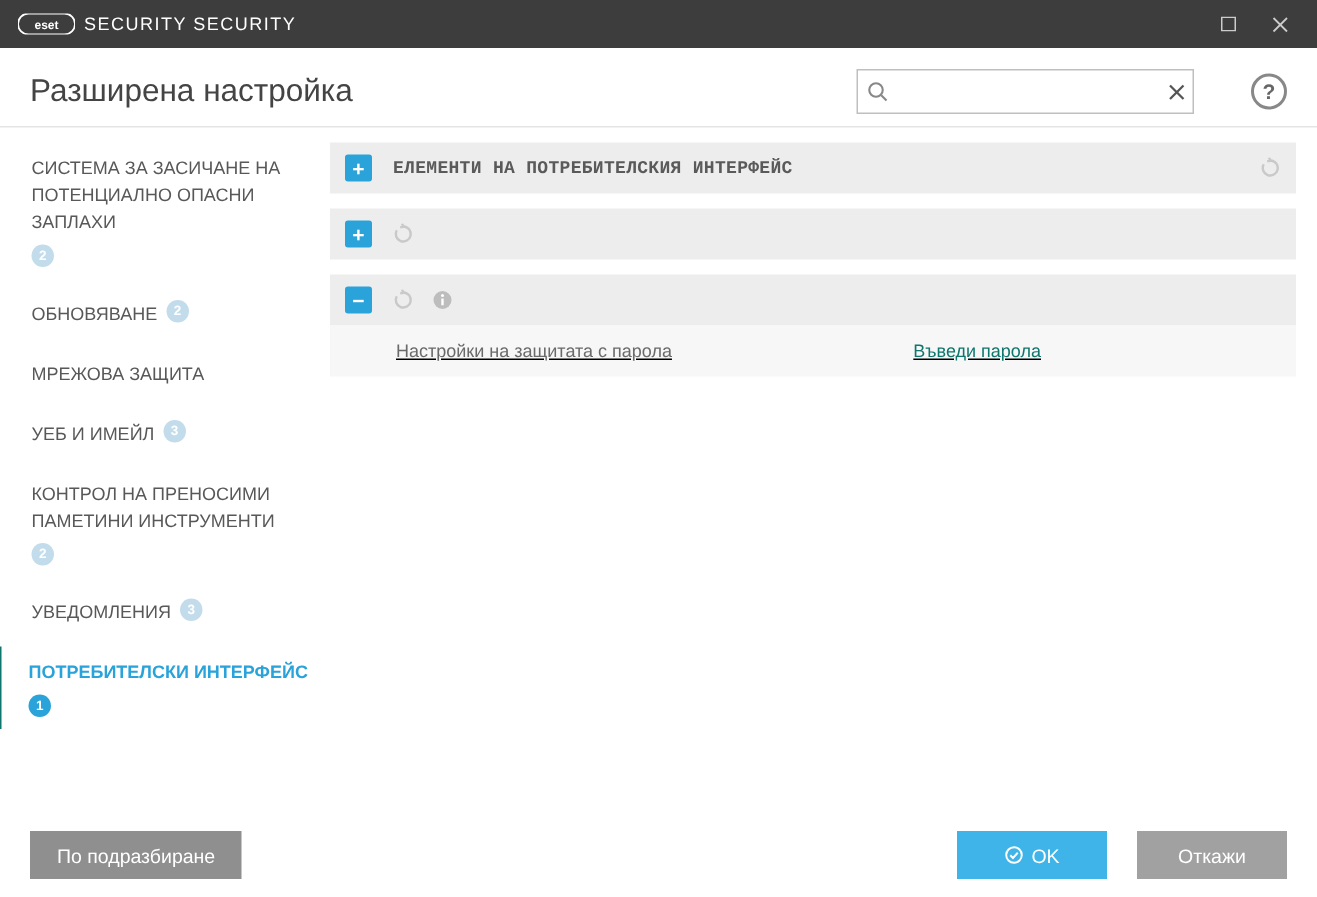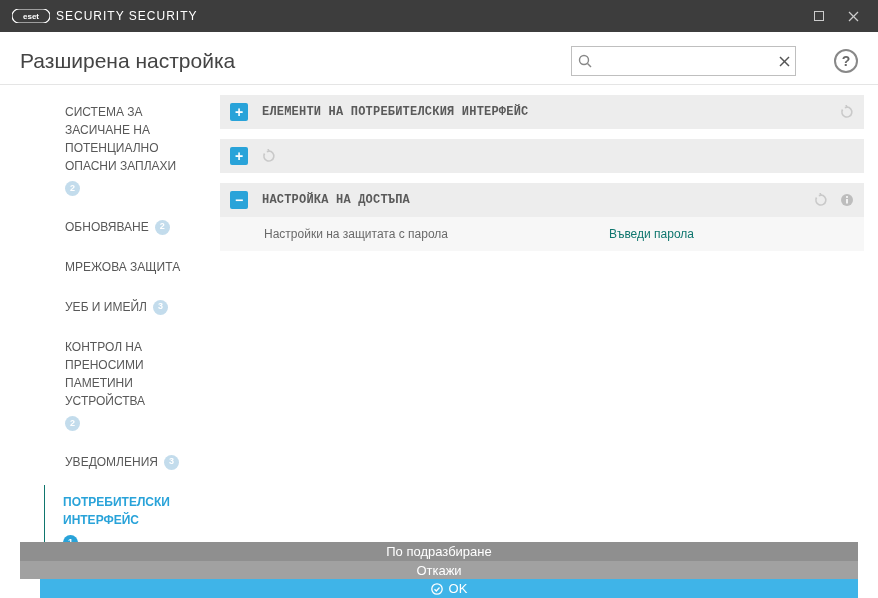--- a/index.html
+++ b/index.html
@@ -20,41 +20,41 @@
   .search-icon { width: 28px; display: flex; align-items: center; justify-content: center; color: #888; }
   .search-input { flex: 1; border: none; outline: none; height: 26px; font-size: 13px; }
   .search-clear { width: 24px; display: flex; align-items: center; justify-content: center; color: #666; cursor: pointer; font-size: 14px; }
   .help-btn { width: 24px; height: 24px; border: 2px solid #888; border-radius: 50%; display: flex; align-items: center; justify-content: center; color: #666; font-size: 14px; font-weight: bold; cursor: pointer; }
 
   
   .main { flex: 1; display: flex; overflow: hidden; }
 
   
   .sidebar { width: 220px; padding: 10px 0 10px 0; }
-  .sidebar-item { padding: 8px 10px 8px 18px; font-size: 12px; color: #585858; cursor: pointer; line-height: 1.5; display: flex; flex-wrap: wrap; align-items: center; gap: 6px; border-left: 3px solid transparent; margin-bottom: 6px; margin-left: 44px; }
+  .sidebar-item { padding: 8px 10px 8px 18px; font-size: 12px; color: #585858; cursor: pointer; line-height: 1.5; display: flex; flex-wrap: wrap; align-items: flex-start; gap: 6px; border-left: 3px solid transparent; margin-bottom: 6px; }
   .sidebar-item.active { color: #29a3d9; font-weight: bold; border-left: 1px solid #0f766e; }
   .sidebar-item-label { }
   .badge { display: inline-flex; align-items: center; justify-content: center; min-width: 15px; height: 15px; border-radius: 8px; background: #c3dcec; color: #fff; font-size: 9px; font-weight: bold; padding: 0 4px; }
   .sidebar-item.active .badge { background: #29a3d9; }
 
   
   .content { flex: 1; padding: 10px 14px 10px 0; }
   .accordion { margin-bottom: 10px; }
   .acc-header { background: #ededed; display: flex; align-items: center; padding: 8px 10px; cursor: pointer; }
   .acc-toggle { width: 18px; height: 18px; background: #29a3d9; color: #fff; display: flex; align-items: center; justify-content: center; font-size: 14px; font-weight: bold; margin-right: 14px; border-radius: 2px; }
   .acc-title { flex: 1; font-size: 12px; font-weight: bold; color: #5a5a5a; letter-spacing: 0.2px; font-family: Liberation Mono, monospace; }
   .acc-actions { display: flex; align-items: center; gap: 12px; }
   .acc-reset, .acc-info { color: #c9c9c9; display: flex; align-items: center; }
-  .acc-body { background: #f7f7f7; padding: 0; }
+  .acc-body { background: #f7f7f7; padding: 0; text-decoration: underline; }
   .setting-row { display: flex; align-items: center; padding: 10px 10px 10px 44px; font-size: 12px; color: #6a6a6a; }
   .setting-label { flex: 1; }
   .setting-action { color: #0f766e; cursor: pointer; margin-right: 160px; }
 
   
-  .footer { height: 56px; display: flex; padding: 0 20px; flex-direction: column; }
+  .footer { height: 56px; display: flex; align-items: center; padding: 0 20px; }
   .btn { height: 32px; padding: 0 18px; font-size: 13px; border: none; cursor: pointer; display: inline-flex; align-items: center; justify-content: center; }
   .btn-default { background: #8f8f8f; color: #fff; }
   .btn-primary { background: #3fb4e8; color: #fff; }
   .btn-secondary { background: #a1a1a1; color: #fff; }
   .footer-spacer { flex: 1; }
   .footer .btn { min-width: 100px; }
   .footer .btn + .btn { margin-left: 20px; }
   .ok-icon { margin-right: 6px; display: inline-flex; }
 </style>
 </head>
@@ -116,21 +116,21 @@
         <span class="badge">2</span>
       </div>
       <div class="sidebar-item">
         <span class="sidebar-item-label">МРЕЖОВА ЗАЩИТА</span>
       </div>
       <div class="sidebar-item">
         <span class="sidebar-item-label">УЕБ И ИМЕЙЛ</span>
         <span class="badge">3</span>
       </div>
       <div class="sidebar-item">
-        <span class="sidebar-item-label">КОНТРОЛ НА ПРЕНОСИМИ ПАМЕТИНИ УСТРОЙСТВА</span>
+        <span class="sidebar-item-label">КОНТРОЛ НА ПРЕНОСИМИ ПАМЕТИНИ ИНСТРУМЕНТИ</span>
         <span class="badge">2</span>
       </div>
       <div class="sidebar-item">
         <span class="sidebar-item-label">УВЕДОМЛЕНИЯ</span>
         <span class="badge">3</span>
       </div>
       <div class="sidebar-item active">
         <span class="sidebar-item-label">ПОТРЕБИТЕЛСКИ ИНТЕРФЕЙС</span>
         <span class="badge">1</span>
       </div>
@@ -159,21 +159,20 @@
                 <path d="M7 2 A5 5 0 1 1 2.5 4.5" fill="none" stroke="#c9c9c9" stroke-width="1.6"></path>
                 <polyline points="6,0 7,2.2 4.8,2.6" fill="none" stroke="#c9c9c9" stroke-width="1.6"></polyline>
               </svg>
             </span>
           </div>
         </div>
       </div>
       <div class="accordion">
         <div class="acc-header">
           <div class="acc-toggle">−</div>
-          <div class="acc-title">НАСТРОЙКА НА ДОСТЪПА</div>
           <div class="acc-actions">
             <span class="acc-reset">
               <svg width="14" height="14">
                 <path d="M7 2 A5 5 0 1 1 2.5 4.5" fill="none" stroke="#c9c9c9" stroke-width="1.6"></path>
                 <polyline points="6,0 7,2.2 4.8,2.6" fill="none" stroke="#c9c9c9" stroke-width="1.6"></polyline>
               </svg>
             </span>
             <span class="acc-info">
               <svg width="14" height="14">
                 <circle cx="7" cy="7" r="6" fill="#bdbdbd"></circle>
@@ -189,23 +188,23 @@
             <span class="setting-action">Въведи парола</span>
           </div>
         </div>
       </div>
     </div>
 </div>
 
 <div class="footer">
   <button class="btn btn-default">По подразбиране</button>
   <div class="footer-spacer"></div>
-  <button class="btn btn-secondary">Откажи</button>
   <button class="btn btn-primary">
     <span class="ok-icon">
       <svg width="12" height="12">
           <circle cx="6" cy="6" r="5.2" fill="none" stroke="#fff" stroke-width="1.3"></circle>
           <polyline points="3.5,6.2 5.3,8 8.5,4.5" fill="none" stroke="#fff" stroke-width="1.3"></polyline>
         </svg>
     </span>
     <span>OK</span>
   </button>
+  <button class="btn btn-secondary">Откажи</button>
 </div>
 
 </body></html>

